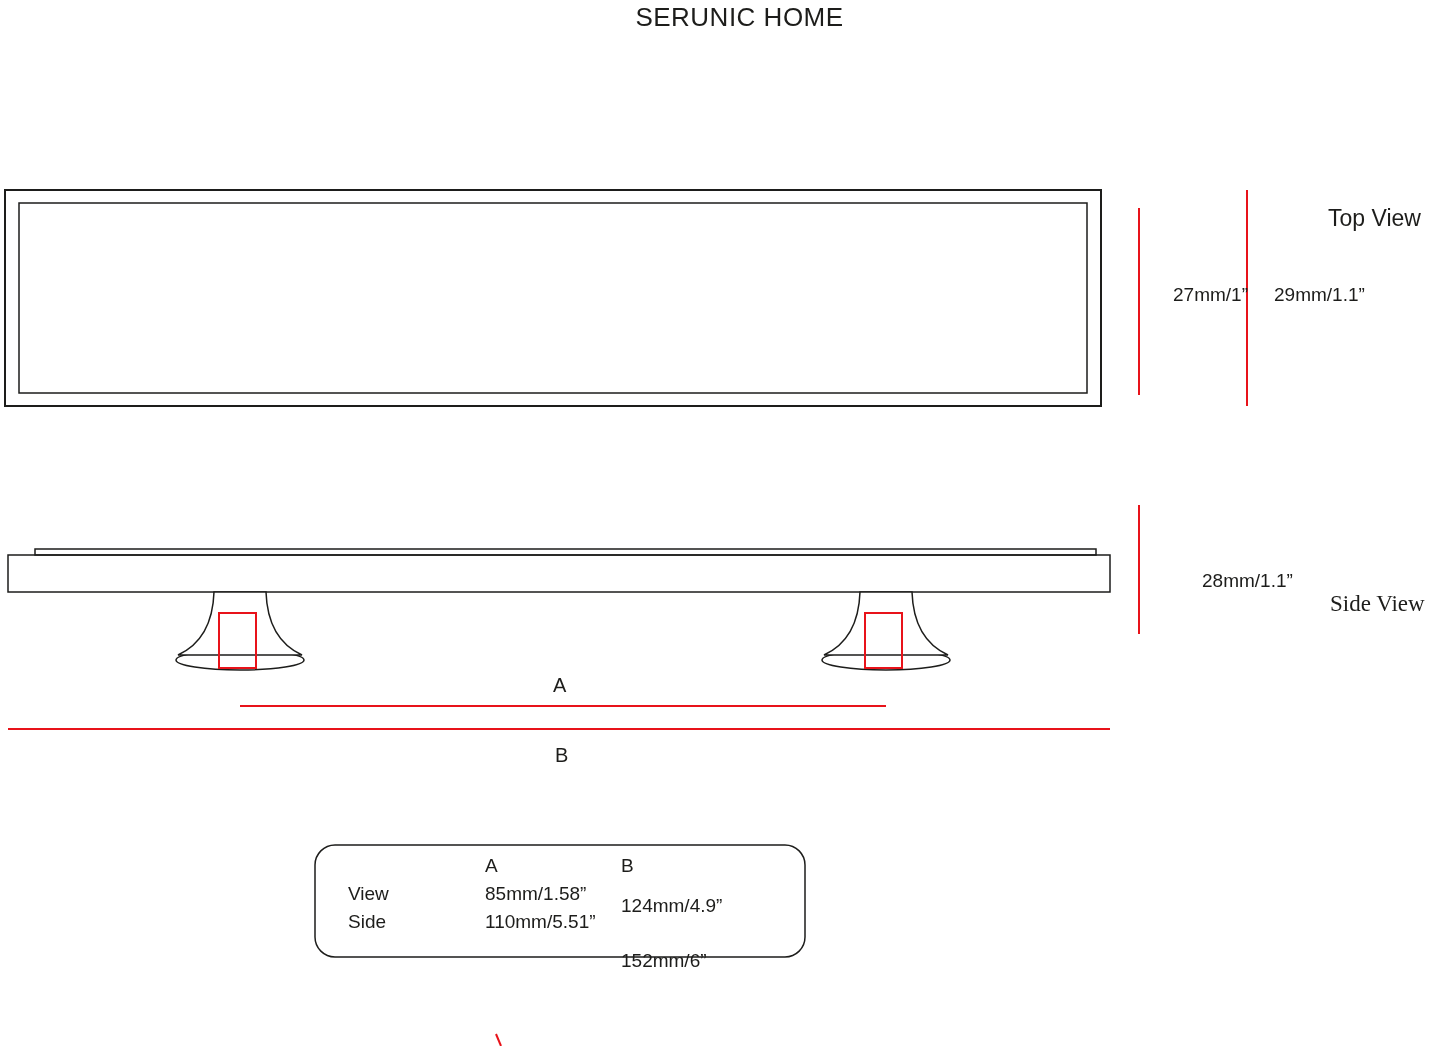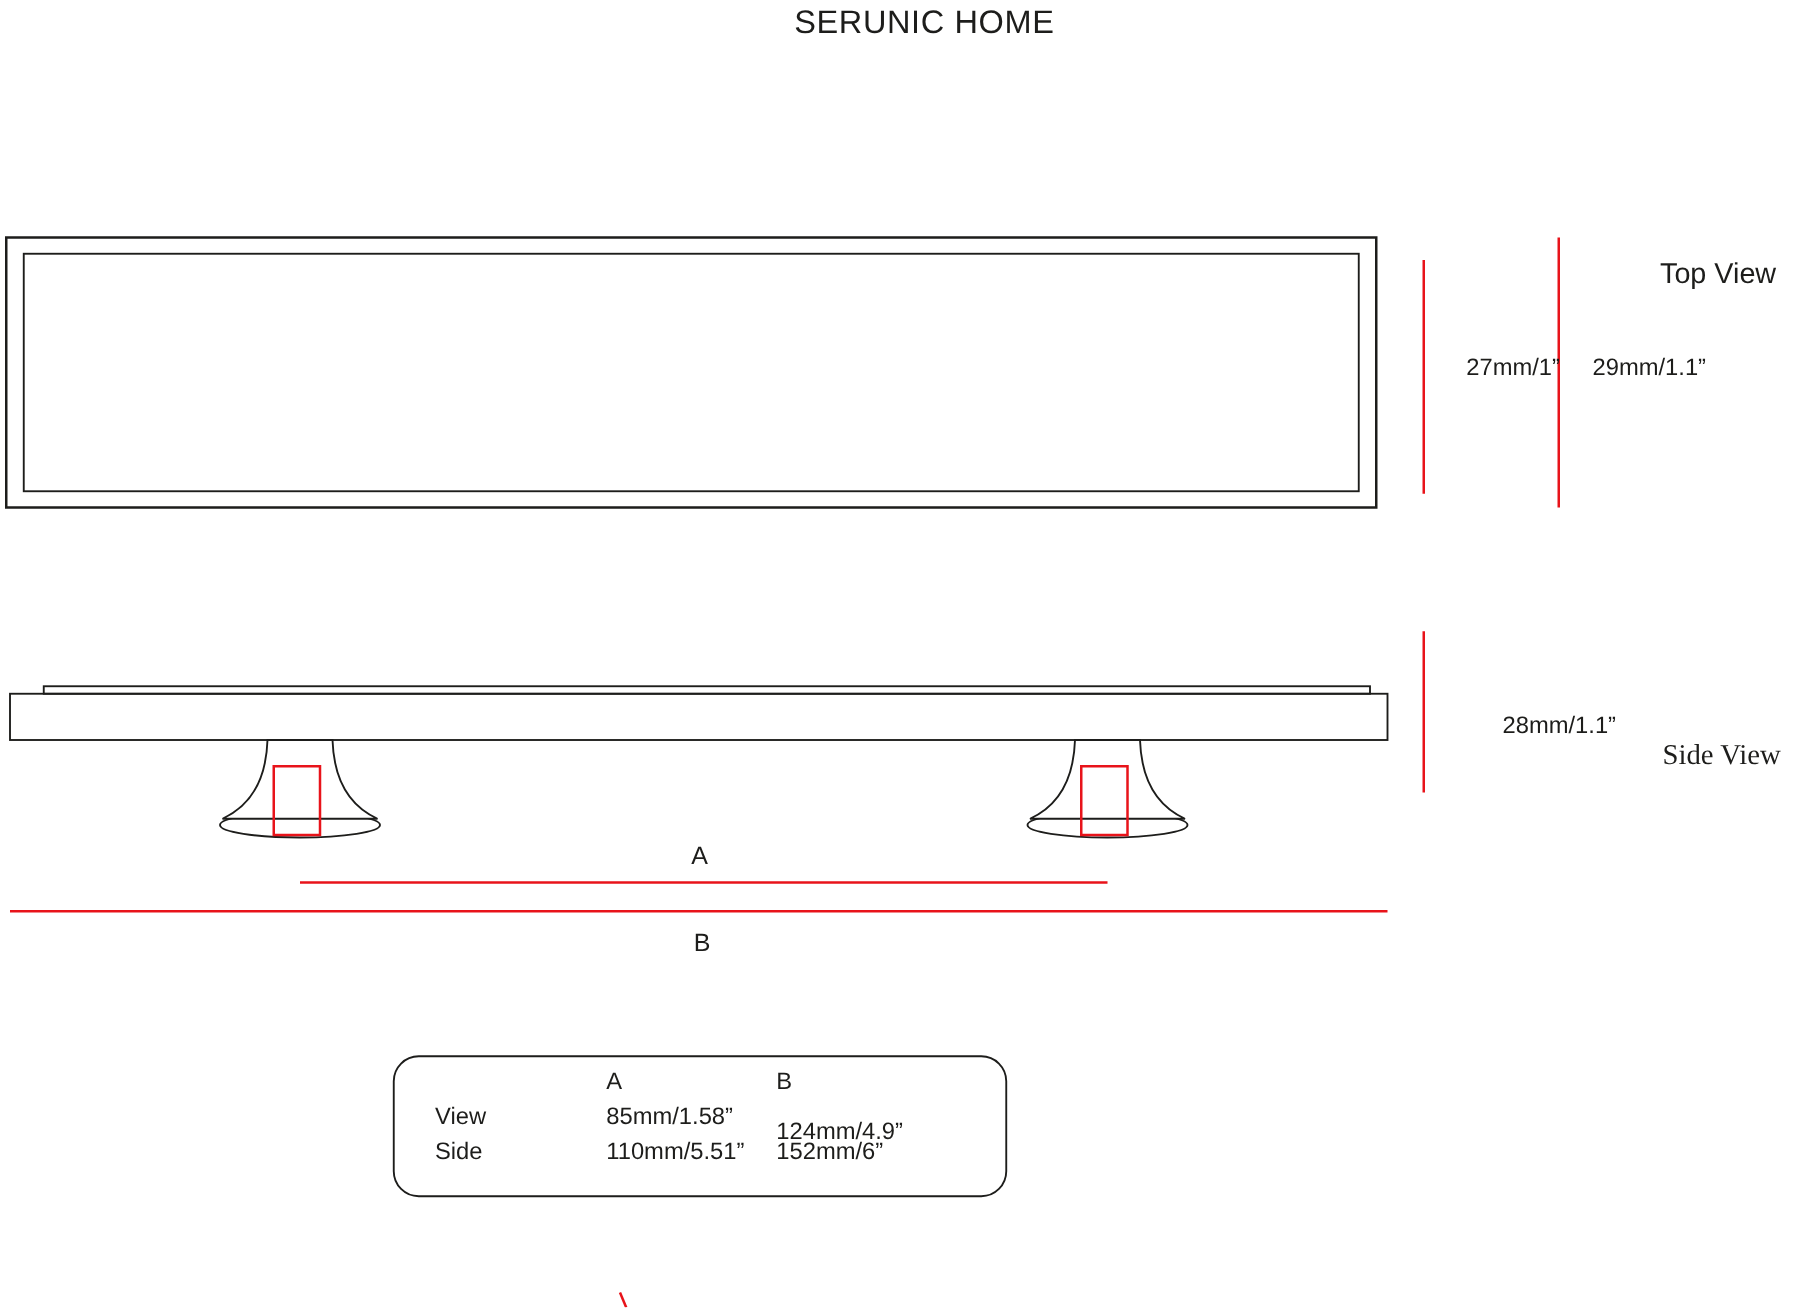--- a/index.html
+++ b/index.html
@@ -32,21 +32,21 @@
   .pos-side-view-label { left: 1330px; top: 567px; font-family: Liberation Serif, serif; }
   .pos-label-a         { left: 553px;  top: 674px; }
   .pos-label-b         { left: 555px;  top: 744px; }
   .pos-th-a            { left: 485px;  top: 855px; }
   .pos-th-b            { left: 621px;  top: 855px; }
   .pos-short-name      { left: 348px;  top: 883px; }
   .pos-short-a         { left: 485px;  top: 883px; }
   .pos-short-b         { left: 621px;  top: 895px; }
   .pos-long-name       { left: 348px;  top: 911px; }
   .pos-long-a          { left: 485px;  top: 911px; }
-  .pos-long-b          { left: 621px;  top: 911px; }
+  .pos-long-b          { left: 621px;  top: 950px; }
 </style>
 </head>
 <body>
 
 <div class="canvas">
 
   <svg class="drawing" width="1445" height="1046" viewBox="0 0 1445 1046">
 
     <g>
       <rect class="blk" x="5" y="190" width="1096" height="216" stroke-width="2"></rect>

